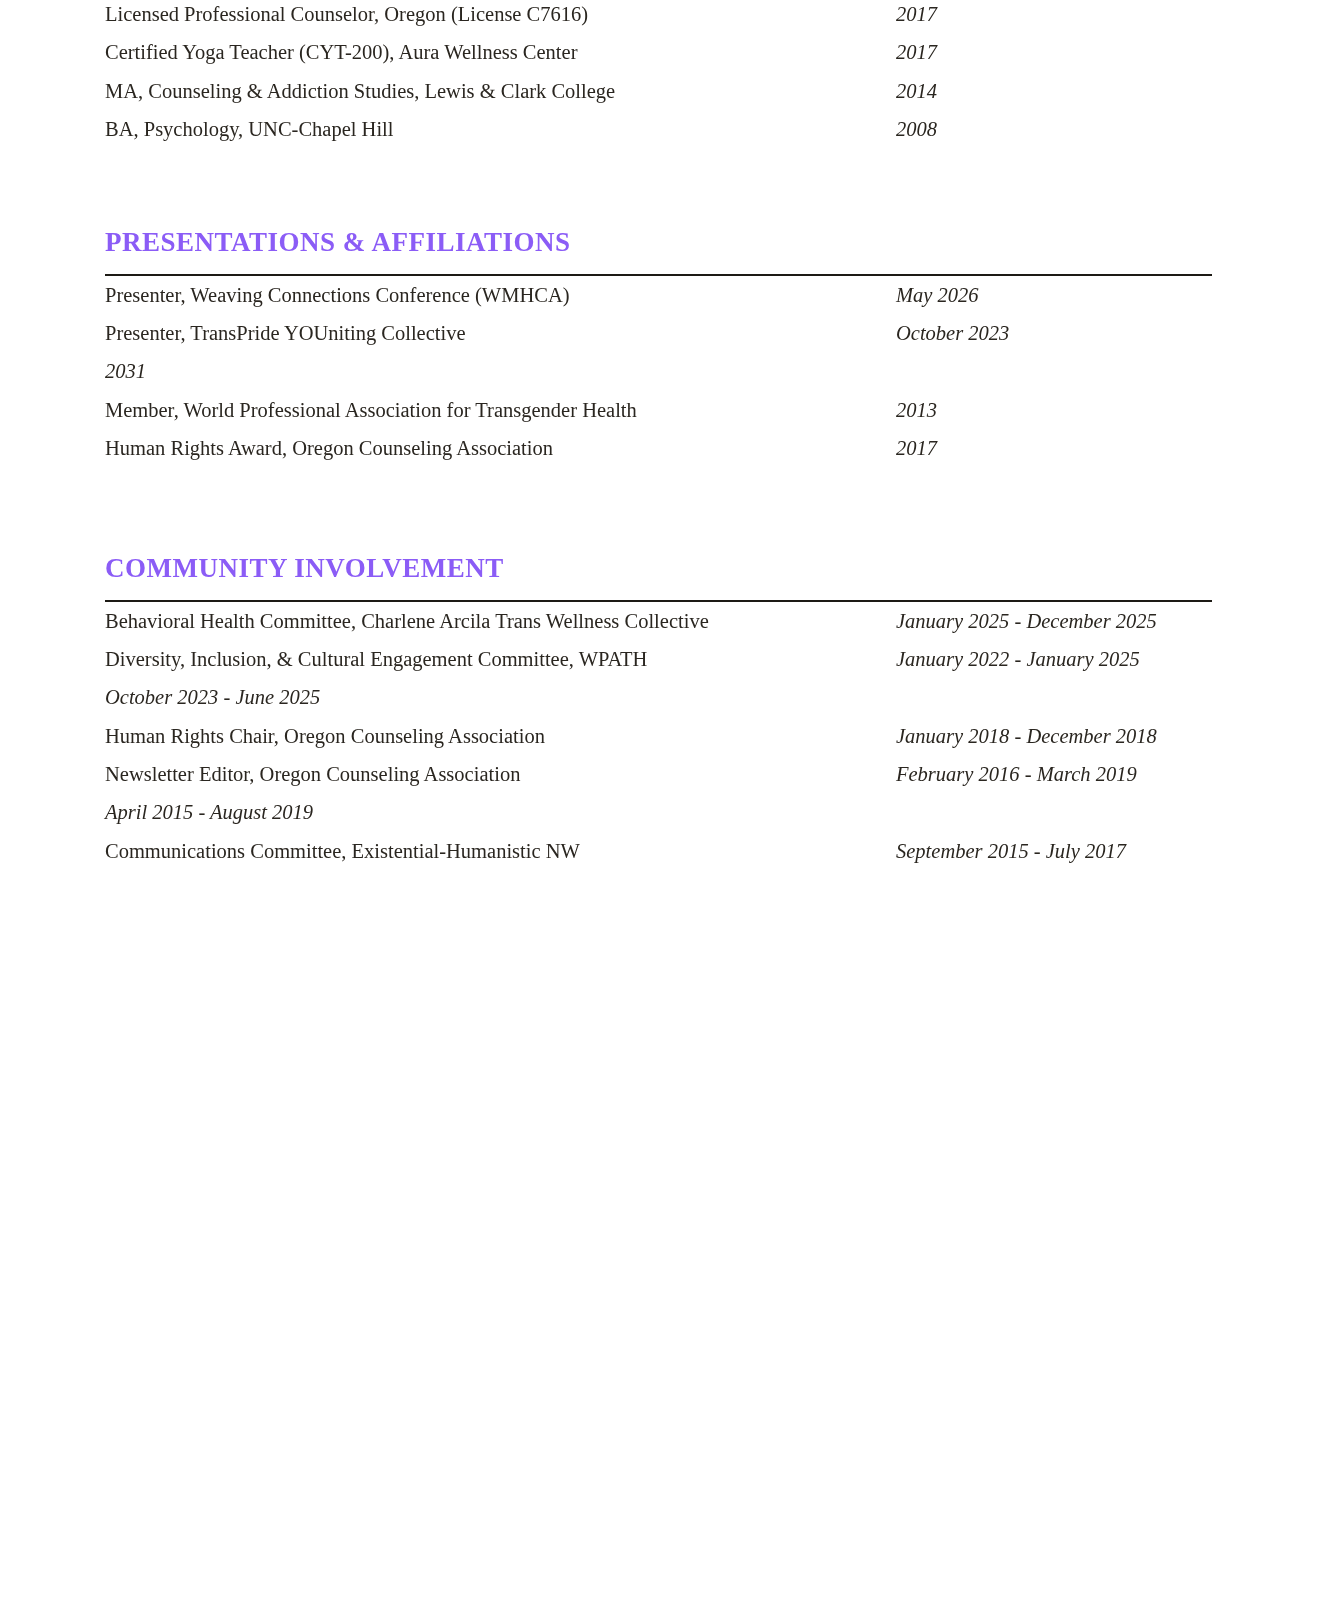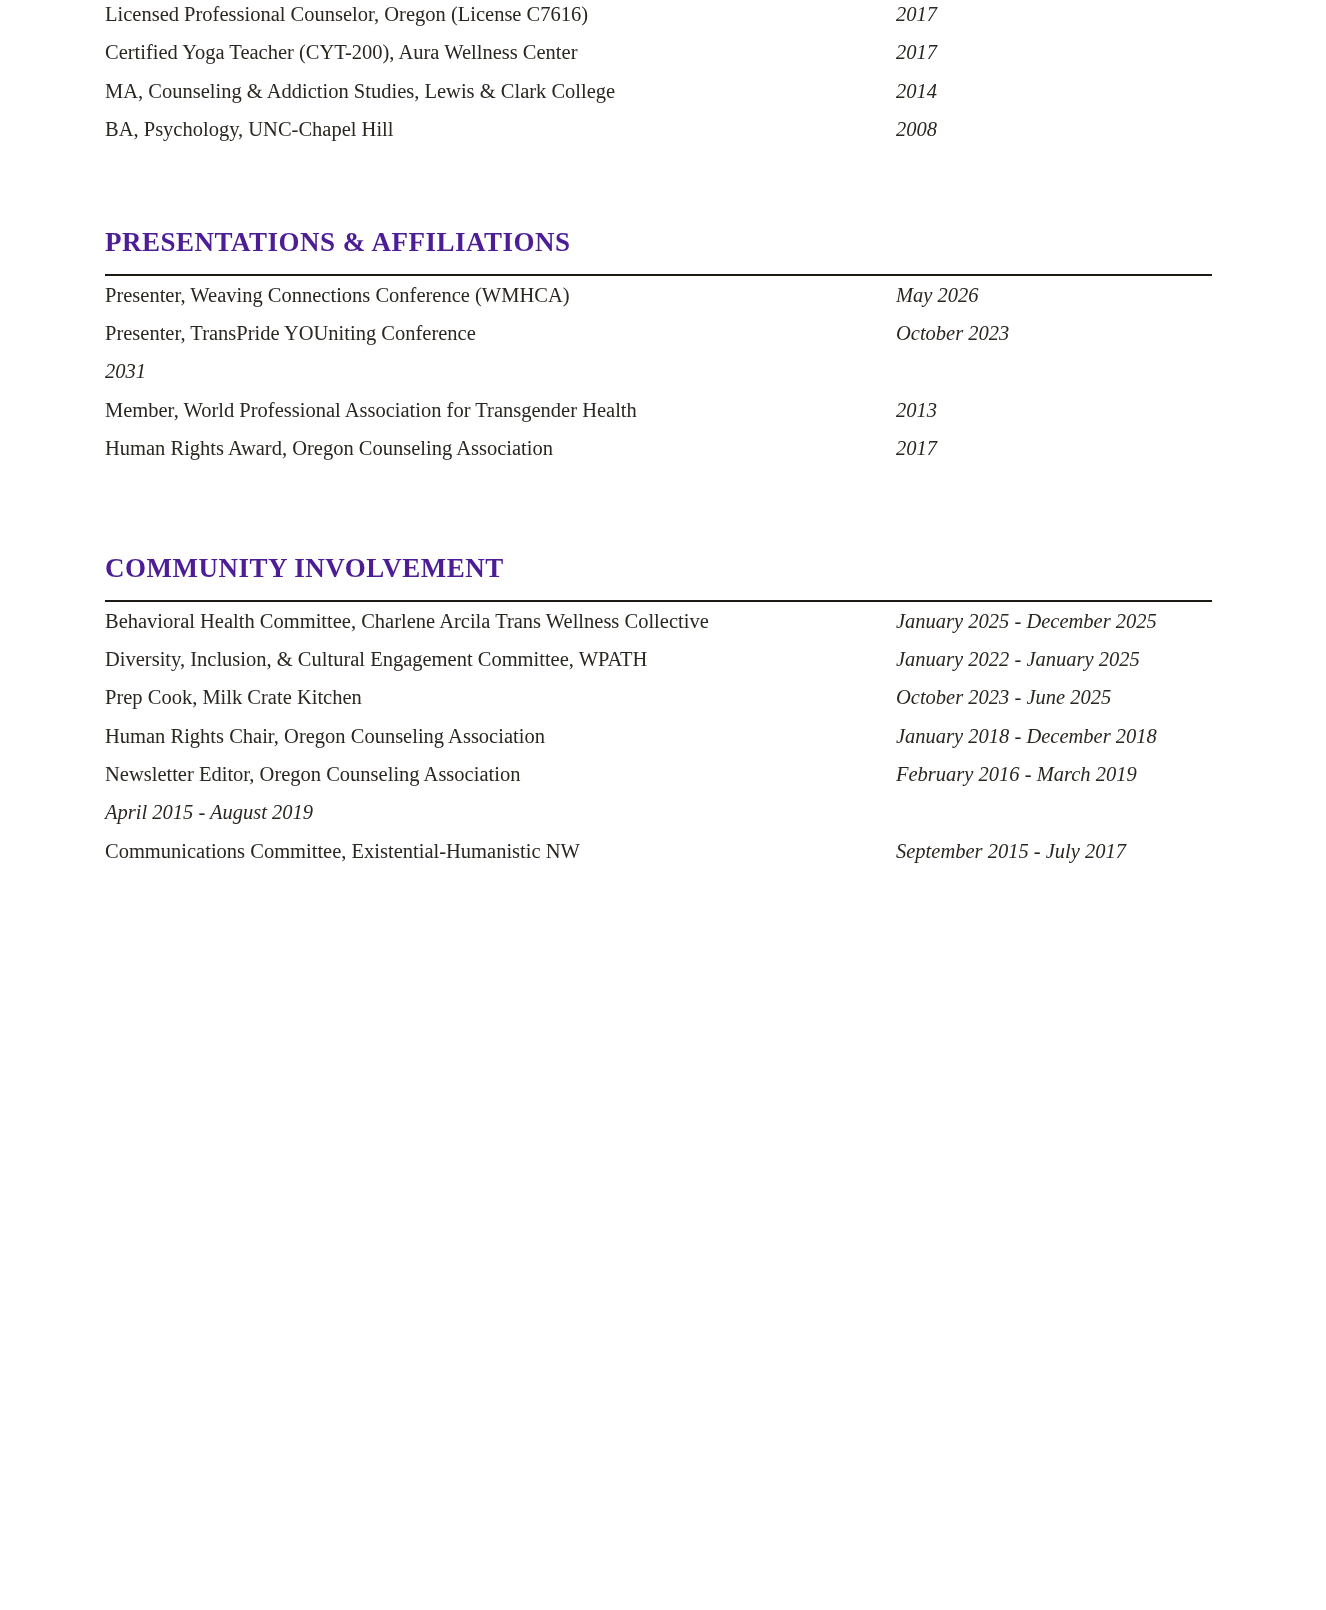--- a/index.html
+++ b/index.html
@@ -34,21 +34,21 @@
   .row-date {
     font-style: italic;
     flex: 1;
   }
   .credentials { margin-top: -5px; }
   .section-heading {
     font-size: 27px;
     line-height: 34px;
     font-weight: bold;
     letter-spacing: 0.5px;
-    color: #4c1d95;
+    color: #8b5cf6;
     white-space: nowrap;
   }
   .section-rule {
     border: none;
     border-top: 2.5px solid #1d1a15;
     margin-top: 15px;
     width: 100%;
   }
   .section--presentations { margin-top: 76px; }
   .section--community { margin-top: 83px; }
@@ -86,21 +86,21 @@
     <h2 class="section-heading">PRESENTATIONS &amp; AFFILIATIONS</h2>
     <hr class="section-rule">
     <div class="rows">
 
         <div class="row">
           <span class="row-title">Presenter, Weaving Connections Conference (WMHCA)</span>
           <span class="row-date">May 2026</span>
         </div>
 
         <div class="row">
-          <span class="row-title">Presenter, TransPride YOUniting Conference</span>
+          <span class="row-title">Presenter, TransPride YOUniting Collective</span>
           <span class="row-date">October 2023</span>
         </div>
 
 
         <div class="row">
           <span class="row-date">2031</span>
         </div>
 
         <div class="row">
           <span class="row-title">Member, World Professional Association for Transgender Health</span>
@@ -123,21 +123,20 @@
           <span class="row-title">Behavioral Health Committee, Charlene Arcila Trans Wellness Collective</span>
           <span class="row-date">January 2025 - December 2025</span>
         </div>
 
         <div class="row">
           <span class="row-title">Diversity, Inclusion, &amp; Cultural Engagement Committee, WPATH</span>
           <span class="row-date">January 2022 - January 2025</span>
         </div>
 
         <div class="row">
-          <span class="row-title">Prep Cook, Milk Crate Kitchen</span>
           <span class="row-date">October 2023 - June 2025</span>
         </div>
 
         <div class="row">
           <span class="row-title">Human Rights Chair, Oregon Counseling Association</span>
           <span class="row-date">January 2018 - December 2018</span>
         </div>
 
         <div class="row">
           <span class="row-title">Newsletter Editor, Oregon Counseling Association</span>

